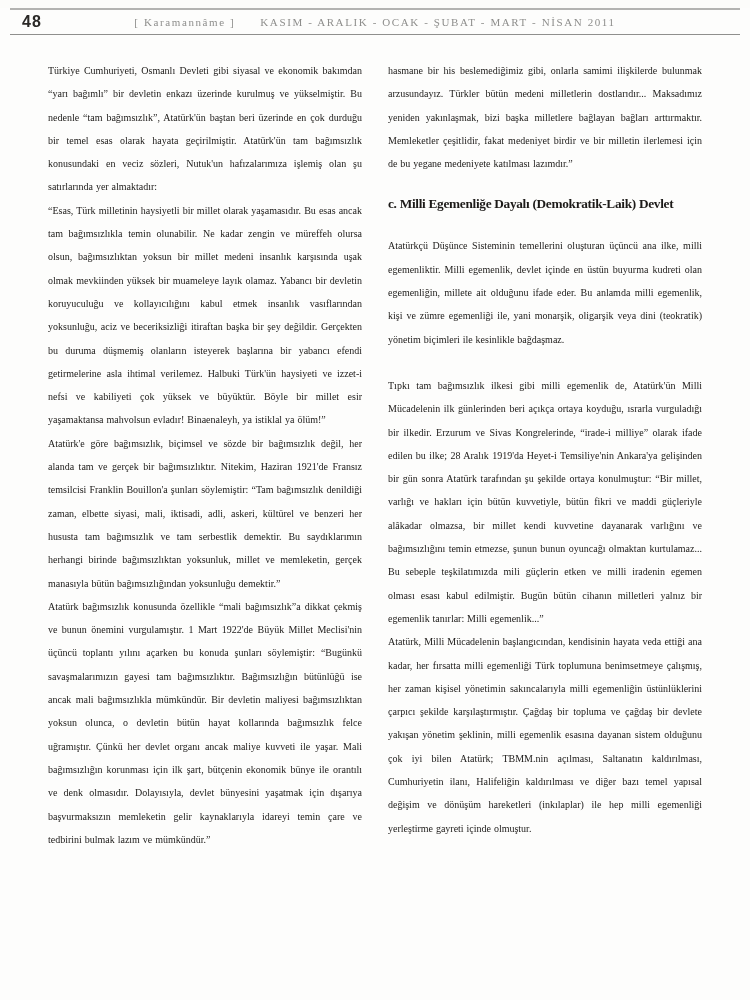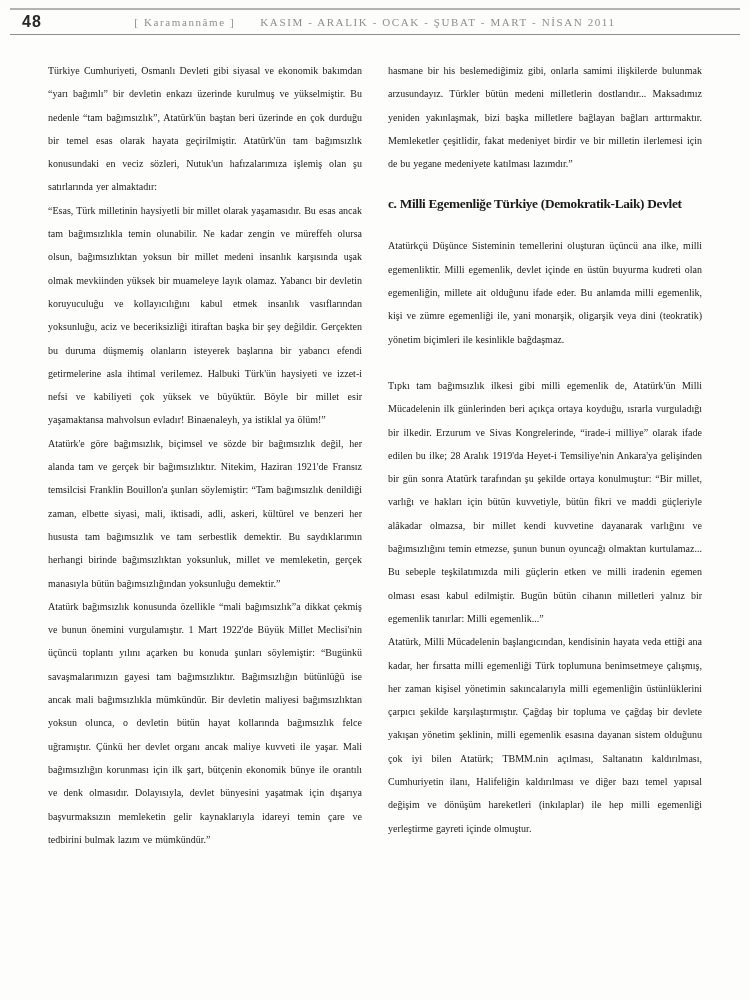--- a/index.html
+++ b/index.html
@@ -109,21 +109,21 @@
     <section class="col">
       <p>Türkiye Cumhuriyeti, Osmanlı Devleti gibi siyasal ve ekonomik bakımdan “yarı bağımlı” bir devletin enkazı üzerinde kurulmuş ve yükselmiştir. Bu nedenle “tam bağımsızlık”, Atatürk'ün baştan beri üzerinde en çok durduğu bir temel esas olarak hayata geçirilmiştir. Atatürk'ün tam bağımsızlık konusundaki en veciz sözleri, Nutuk'un hafızalarımıza işlemiş olan şu satırlarında yer almaktadır:</p>
       <p>“Esas, Türk milletinin haysiyetli bir millet olarak yaşamasıdır. Bu esas ancak tam bağımsızlıkla temin olunabilir. Ne kadar zengin ve müreffeh olursa olsun, bağımsızlıktan yoksun bir millet medeni insanlık karşısında uşak olmak mevkiinden yüksek bir muameleye layık olamaz. Yabancı bir devletin koruyuculuğu ve kollayıcılığını kabul etmek insanlık vasıflarından yoksunluğu, aciz ve beceriksizliği itiraftan başka bir şey değildir. Gerçekten bu duruma düşmemiş olanların isteyerek başlarına bir yabancı efendi getirmelerine asla ihtimal verilemez. Halbuki Türk'ün haysiyeti ve izzet-i nefsi ve kabiliyeti çok yüksek ve büyüktür. Böyle bir millet esir yaşamaktansa mahvolsun evladır! Binaenaleyh, ya istiklal ya ölüm!”</p>
       <p>Atatürk'e göre bağımsızlık, biçimsel ve sözde bir bağımsızlık değil, her alanda tam ve gerçek bir bağımsızlıktır. Nitekim, Haziran 1921'de Fransız temsilcisi Franklin Bouillon'a şunları söylemiştir: “Tam bağımsızlık denildiği zaman, elbette siyasi, mali, iktisadi, adli, askeri, kültürel ve benzeri her hususta tam bağımsızlık ve tam serbestlik demektir. Bu saydıklarımın herhangi birinde bağımsızlıktan yoksunluk, millet ve memleketin, gerçek manasıyla bütün bağımsızlığından yoksunluğu demektir.”</p>
       <p>Atatürk bağımsızlık konusunda özellikle “mali bağımsızlık”a dikkat çekmiş ve bunun önemini vurgulamıştır. 1 Mart 1922'de Büyük Millet Meclisi'nin üçüncü toplantı yılını açarken bu konuda şunları söylemiştir: “Bugünkü savaşmalarımızın gayesi tam bağımsızlıktır. Bağımsızlığın bütünlüğü ise ancak mali bağımsızlıkla mümkündür. Bir devletin maliyesi bağımsızlıktan yoksun olunca, o devletin bütün hayat kollarında bağımsızlık felce uğramıştır. Çünkü her devlet organı ancak maliye kuvveti ile yaşar. Mali bağımsızlığın korunması için ilk şart, bütçenin ekonomik bünye ile orantılı ve denk olmasıdır. Dolayısıyla, devlet bünyesini yaşatmak için dışarıya başvurmaksızın memleketin gelir kaynaklarıyla idareyi temin çare ve tedbirini bulmak lazım ve mümkündür.”</p>
 
     </section>
 
     <section class="col">
       <p>hasmane bir his beslemediğimiz gibi, onlarla samimi ilişkilerde bulunmak arzusundayız. Türkler bütün medeni milletlerin dostlarıdır... Maksadımız yeniden yakınlaşmak, bizi başka milletlere bağlayan bağları arttırmaktır. Memleketler çeşitlidir, fakat medeniyet birdir ve bir milletin ilerlemesi için de bu yegane medeniyete katılması lazımdır.”</p>
-      <h3 class="heading-c">c. Milli Egemenliğe Türkiye (Demokratik-Laik) Devlet</h3>
+      <h3 class="heading-c">c. Milli Egemenliğe Dayalı (Demokratik-Laik) Devlet</h3>
       <p>Atatürkçü Düşünce Sisteminin temellerini oluşturan üçüncü ana ilke, milli egemenliktir. Milli egemenlik, devlet içinde en üstün buyurma kudreti olan egemenliğin, millete ait olduğunu ifade eder. Bu anlamda milli egemenlik, kişi ve zümre egemenliği ile, yani monarşik, oligarşik veya dini (teokratik) yönetim biçimleri ile kesinlikle bağdaşmaz.</p>
       <p class="blank-above">Tıpkı tam bağımsızlık ilkesi gibi milli egemenlik de, Atatürk'ün Milli Mücadelenin ilk günlerinden beri açıkça ortaya koyduğu, ısrarla vurguladığı bir ilkedir. Erzurum ve Sivas Kongrelerinde, “irade-i milliye” olarak ifade edilen bu ilke; 28 Aralık 1919'da Heyet-i Temsiliye'nin Ankara'ya gelişinden bir gün sonra Atatürk tarafından şu şekilde ortaya konulmuştur: “Bir millet, varlığı ve hakları için bütün kuvvetiyle, bütün fikri ve maddi güçleriyle alâkadar olmazsa, bir millet kendi kuvvetine dayanarak varlığını ve bağımsızlığını temin etmezse, şunun bunun oyuncağı olmaktan kurtulamaz... Bu sebeple teşkilatımızda mili güçlerin etken ve milli iradenin egemen olması esası kabul edilmiştir. Bugün bütün cihanın milletleri yalnız bir egemenlik tanırlar: Milli egemenlik...”</p>
       <p>Atatürk, Milli Mücadelenin başlangıcından, kendisinin hayata veda ettiği ana kadar, her fırsatta milli egemenliği Türk toplumuna benimsetmeye çalışmış, her zaman kişisel yönetimin sakıncalarıyla milli egemenliğin üstünlüklerini çarpıcı şekilde karşılaştırmıştır. Çağdaş bir topluma ve çağdaş bir devlete yakışan yönetim şeklinin, milli egemenlik esasına dayanan sistem olduğunu çok iyi bilen Atatürk; TBMM.nin açılması, Saltanatın kaldırılması, Cumhuriyetin ilanı, Halifeliğin kaldırılması ve diğer bazı temel yapısal değişim ve dönüşüm hareketleri (inkılaplar) ile hep milli egemenliği yerleştirme gayreti içinde olmuştur.</p>
 
     </section>
 
   </main>
 
 </div>
 

